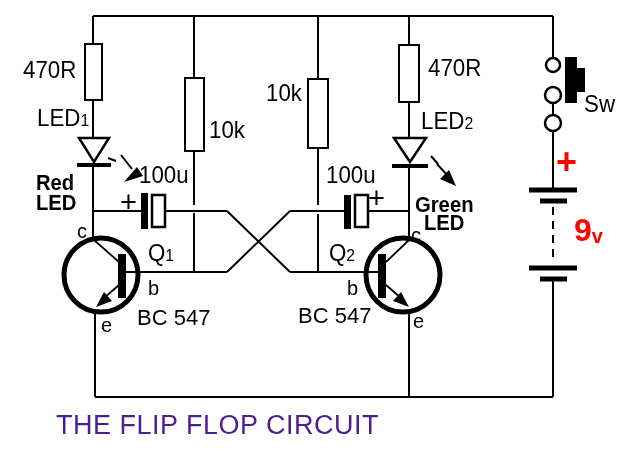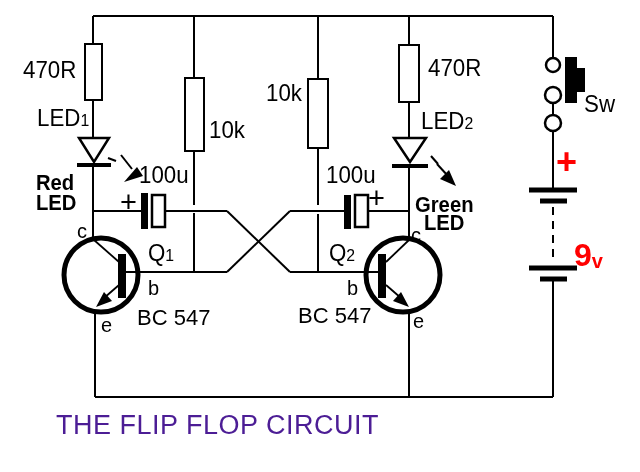--- a/index.html
+++ b/index.html
@@ -8,21 +8,21 @@
   .stage svg{position:absolute;left:0;top:0;}
   .lbl{position:absolute;line-height:1;white-space:nowrap;color:#000;
        transform-origin:left top;font-family:"Liberation Sans",sans-serif;}
   .s24{font-size:24px;transform:scaleX(.93);}
   .s22{font-size:22px;text-align:right;}
   .s20{font-size:20px;}
   .b22{font-size:22px;font-weight:bold;transform:scaleX(.92);}
   .plus{font-size:29px;}
   .red{color:#ff0000;}
   .batplus{font-size:36px;font-weight:bold;}
-  .nine{font-size:32px;font-weight:bold;margin-top:25px;}
+  .nine{font-size:32px;font-weight:bold;}
   .sub{font-size:17px;}
   .vsub{font-size:20px;vertical-align:-2px;}
   .title{font-size:27px;font-weight:normal;letter-spacing:.5px;color:#4c1d95;}
 </style>
 </head>
 <body>
 
 <div class="stage">
 
   <svg width="640" height="472" viewBox="0 0 640 472">

